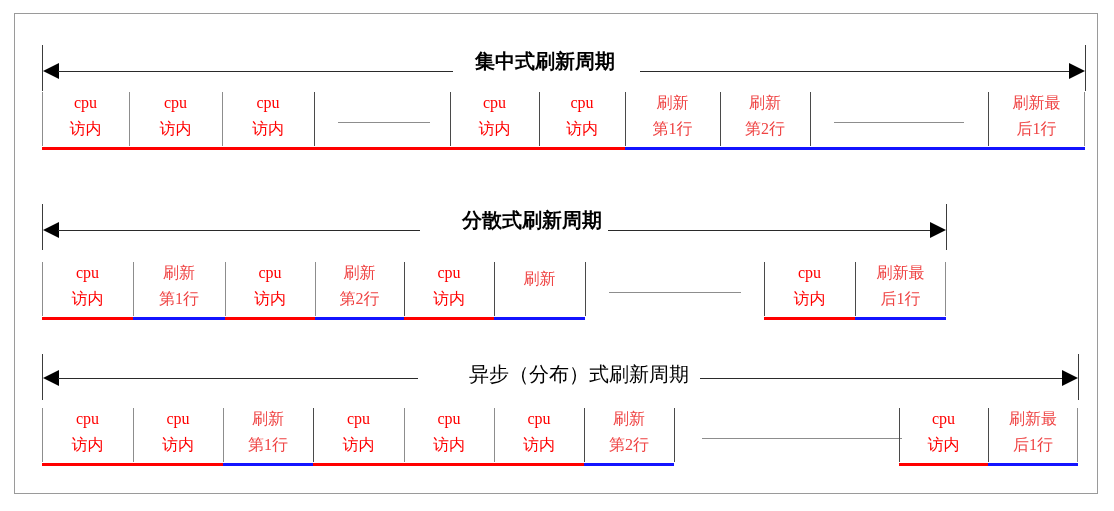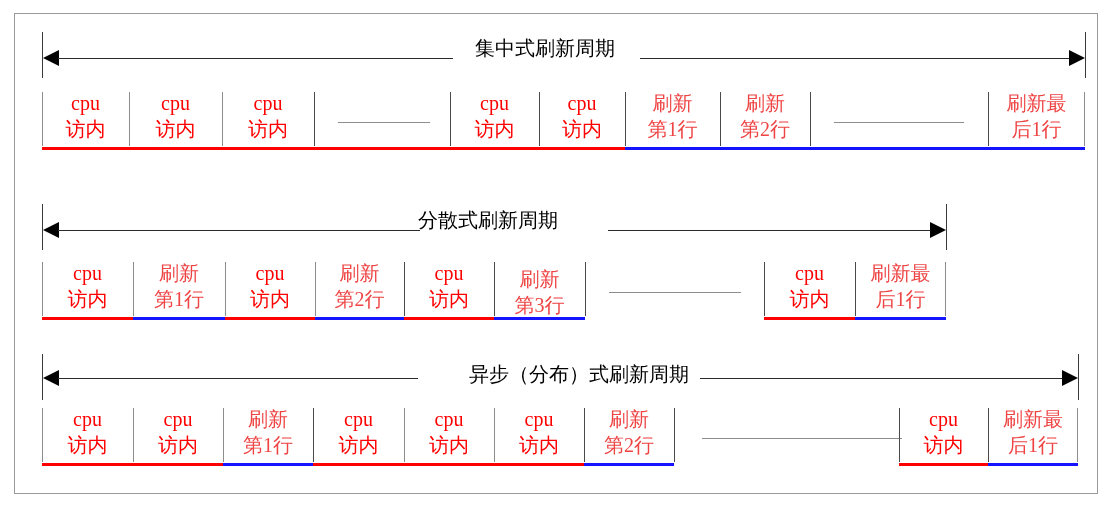--- a/index.html
+++ b/index.html
@@ -81,21 +81,21 @@
     position:absolute;
     left:0;top:4px;
     width:1px;height:54px;
   }
   .cell .sep.dark{background:#4a4a4a;}
   .cell .sep.grey{background:#8d8d8d;}
   .cell .sep.last{left:auto;right:0;}
   .cell .txt{
     position:absolute;
     left:0;right:0;top:2px;
-    font-size:20px;
+    font-size:16px;
     line-height:26px;
   }
   .cell .txt .l1,.cell .txt .l2{display:block;white-space:nowrap;}
   .cell.cpu .txt{color:#ff0000;}
   .cell.refresh .txt{color:#ef4444;}
   .cell .base{
     position:absolute;
     left:0;right:0;
     bottom:0;
     height:3px;
@@ -112,21 +112,21 @@
 </style>
 </head>
 <body>
 
 <div id="diagram">
 
   <div class="outer-frame"></div>
 
   <div class="row" style="top:28px;height:140px;">
 
-    <div class="arrow-band" style="left:0;top:0;width:996px;">
+    <div class="arrow-band" style="left:0;top:13px;width:996px;font-weight:bold;">
       <div class="tick" style="left:42px;top:4px;"></div>
       <div class="tick" style="left:1085px;top:4px;"></div>
       <div class="arrow-head left" style="left:43px;"></div>
       <div class="arrow-line" style="left:58px;width:395px;"></div>
       <div class="arrow-label" style="left:455px;width:180px;">集中式刷新周期</div>
       <div class="arrow-line" style="left:640px;width:430px;"></div>
       <div class="arrow-head right" style="left:1069px;"></div>
     </div>
 
     <div class="cells-band" style="left:0;top:60px;width:1114px;">
@@ -208,21 +208,21 @@
     </div>
   </div>
 
   <div class="row" style="top:200px;height:125px;">
 
     <div class="arrow-band" style="left:0;top:0;width:1114px;">
       <div class="tick" style="left:42px;top:4px;"></div>
       <div class="tick" style="left:946px;top:4px;"></div>
       <div class="arrow-head left" style="left:43px;"></div>
       <div class="arrow-line" style="left:58px;width:362px;"></div>
-      <div class="arrow-label" style="left:398px;width:180px;">分散式刷新周期</div>
+      <div class="arrow-label" style="left:442px;width:180px;font-weight:bold;">分散式刷新周期</div>
       <div class="arrow-line" style="left:608px;width:322px;"></div>
       <div class="arrow-head right" style="left:930px;"></div>
     </div>
 
     <div class="cells-band" style="left:0;top:58px;width:1114px;">
       <div class="cell cpu" style="left:42px;width:91px;">
         <div class="sep grey"></div>
         <div class="txt">
             <span class="l1">cpu</span>
             <span class="l2">访内</span>
@@ -258,21 +258,20 @@
         <div class="txt">
             <span class="l1">cpu</span>
             <span class="l2">访内</span>
           </div>
         <div class="base"></div>
       </div>
       <div class="cell refresh" style="left:494px;width:91px;">
         <div class="sep dark"></div>
         <div class="txt" style="top:8px;">
             <span class="l1">刷新</span>
-            <span class="l2">第3行</span>
           </div>
         <div class="base"></div>
       </div>
       <div class="cell ellipsis" style="left:585px;width:179px;">
         <div class="sep dark"></div>
         <div class="ellipsis-line" style="left:24px;width:132px;"></div>
       </div>
       <div class="cell cpu" style="left:764px;width:91px;">
         <div class="sep dark"></div>
         <div class="txt">

